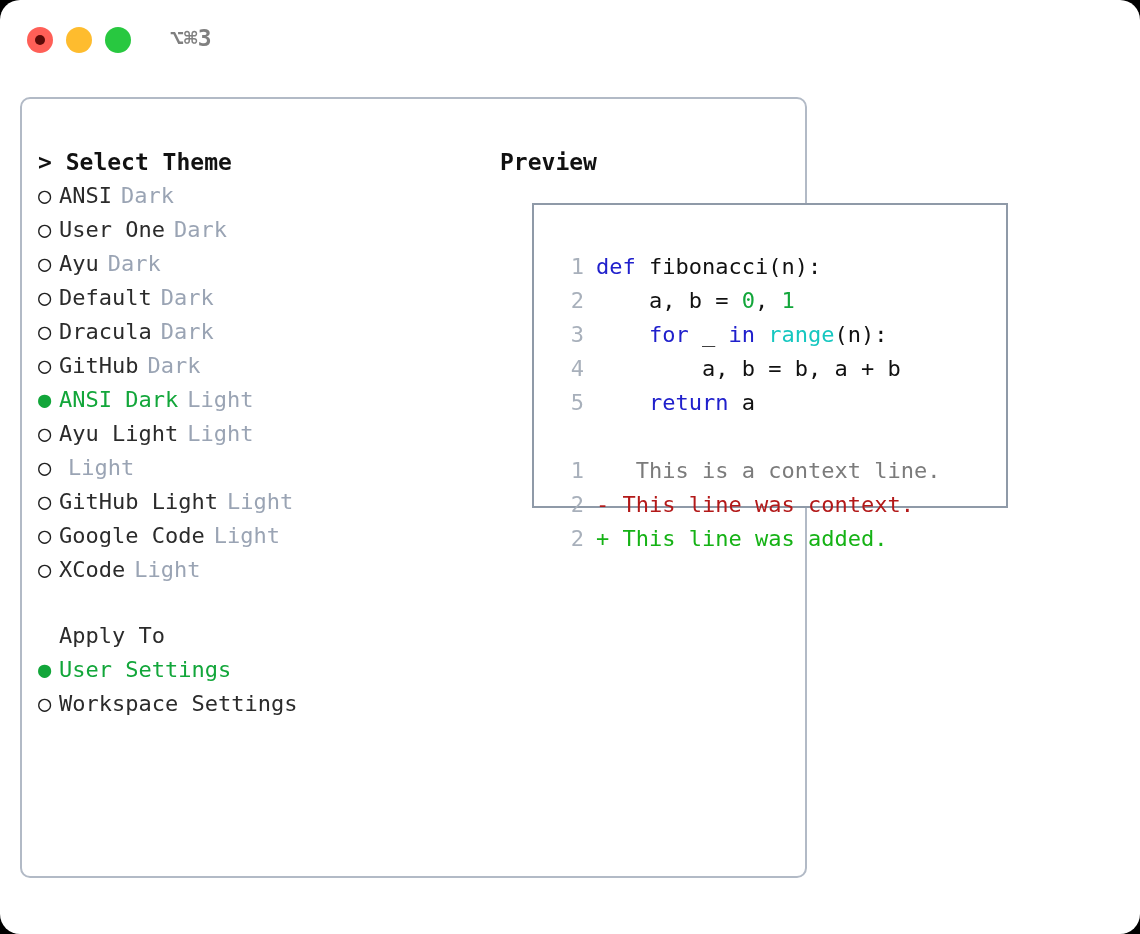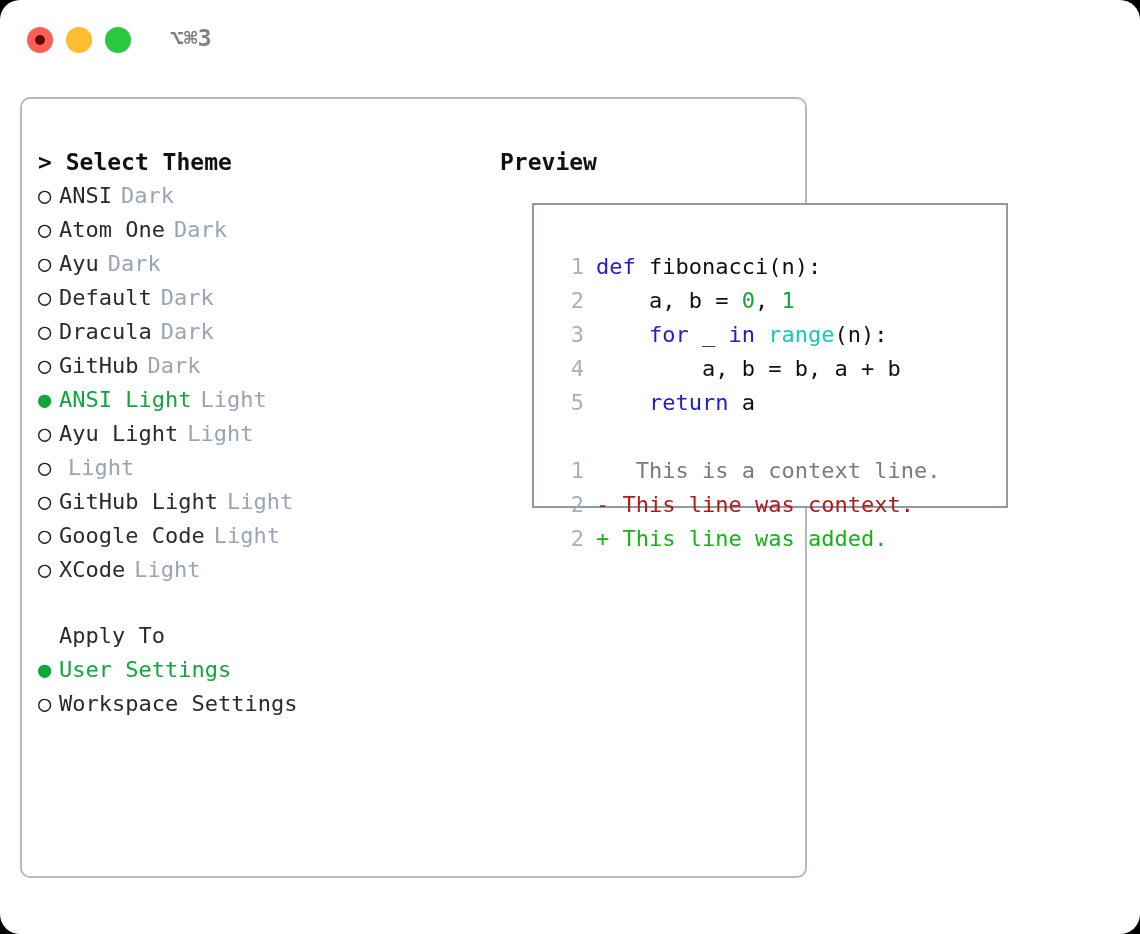--- a/index.html
+++ b/index.html
@@ -200,26 +200,26 @@
   </div>
 
   <div id="main-panel">
 
     <div id="theme-column">
 
       <div class="section-title">&gt; Select Theme</div>
 
       <div id="theme-list">
           <div class="theme-row"><span class="radio">○</span><span class="theme-name">ANSI</span><span class="theme-variant">Dark</span></div>
-          <div class="theme-row"><span class="radio">○</span><span class="theme-name">Atom One</span><span class="theme-variant">Dark</span></div>
+          <div class="theme-row"><span class="radio">○</span><span class="theme-name">User One</span><span class="theme-variant">Dark</span></div>
           <div class="theme-row"><span class="radio">○</span><span class="theme-name">Ayu</span><span class="theme-variant">Dark</span></div>
           <div class="theme-row"><span class="radio">○</span><span class="theme-name">Default</span><span class="theme-variant">Dark</span></div>
           <div class="theme-row"><span class="radio">○</span><span class="theme-name">Dracula</span><span class="theme-variant">Dark</span></div>
           <div class="theme-row"><span class="radio">○</span><span class="theme-name">GitHub</span><span class="theme-variant">Dark</span></div>
-          <div class="theme-row selected"><span class="radio selected">●</span><span class="theme-name">ANSI Light</span><span class="theme-variant">Light</span></div>
+          <div class="theme-row selected"><span class="radio selected">●</span><span class="theme-name">ANSI Dark</span><span class="theme-variant">Light</span></div>
           <div class="theme-row"><span class="radio">○</span><span class="theme-name">Ayu Light</span><span class="theme-variant">Light</span></div>
           <div class="theme-row"><span class="radio">○</span><span class="theme-variant">Light</span></div>
           <div class="theme-row"><span class="radio">○</span><span class="theme-name">GitHub Light</span><span class="theme-variant">Light</span></div>
           <div class="theme-row"><span class="radio">○</span><span class="theme-name">Google Code</span><span class="theme-variant">Light</span></div>
           <div class="theme-row"><span class="radio">○</span><span class="theme-name">XCode</span><span class="theme-variant">Light</span></div>
         </div>
 
       <div id="apply-section">
         <div class="apply-heading">Apply To</div>
         <div id="apply-list">

